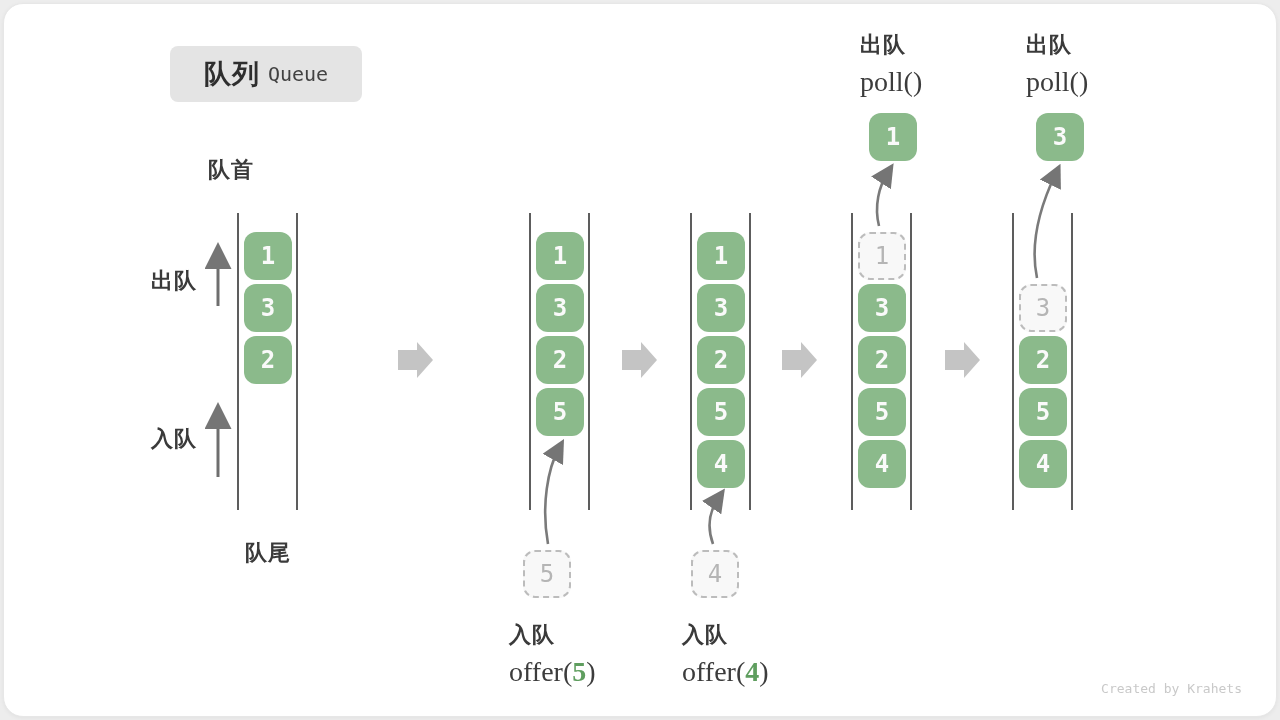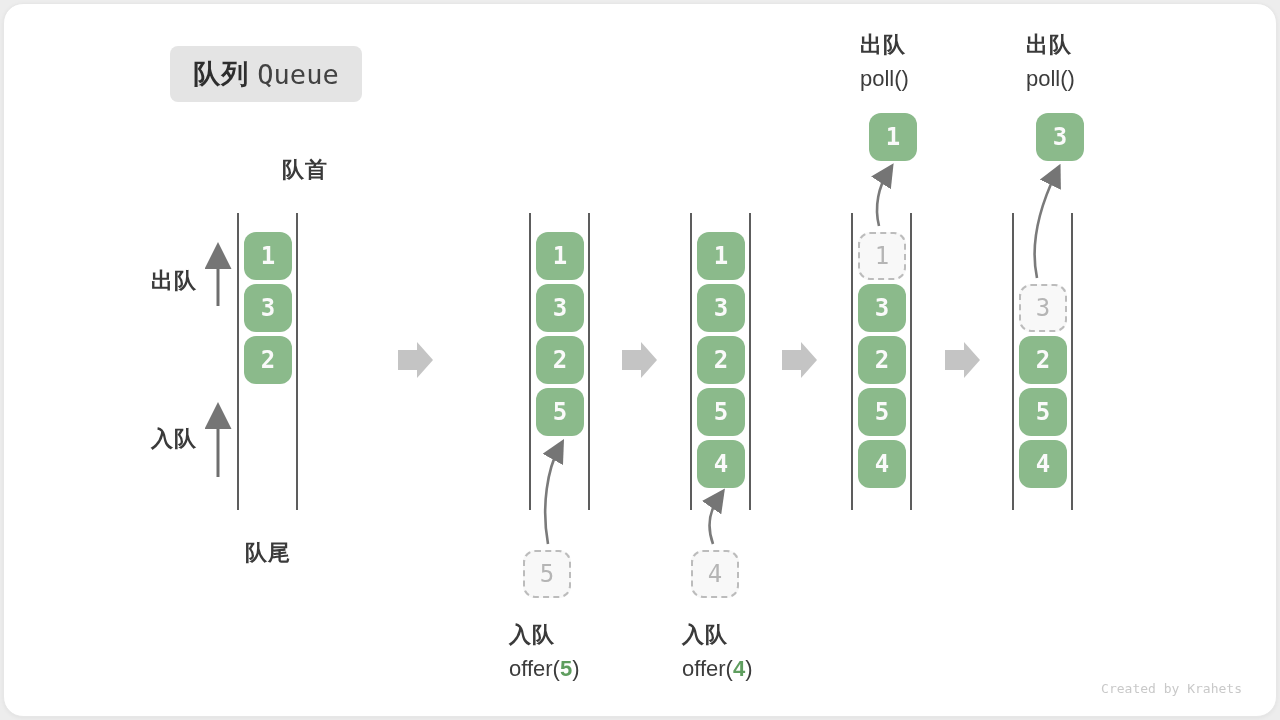--- a/index.html
+++ b/index.html
@@ -6,21 +6,21 @@
   html,body { width:1280px; height:720px; }
   body { background:#ededed; font-family:"Liberation Sans", sans-serif; position:relative; overflow:hidden; }
   .card { position:absolute; inset:3px; background:#ffffff; border-radius:20px;
           border:1px solid #e7e7e7; box-shadow:0 1px 4px rgba(0,0,0,.05); }
   .abs { position:absolute; }
 
   
   .title-badge { left:170px; top:46px; width:192px; height:56px; background:#e4e4e4;
                  border-radius:8px; display:flex; align-items:center; justify-content:center; gap:8px; }
   .title-zh { font-size:27px; font-weight:700; color:#2e2e2e; letter-spacing:1px; }
-  .title-en { font-size:27px; color:#424242; font-family:"DejaVu Sans Mono", monospace; }
+  .title-en { font-size:20px; color:#424242; font-family:"DejaVu Sans Mono", monospace; }
 
   
   .cjk-label { font-size:22px; font-weight:700; color:#3a3a3a; letter-spacing:1px; }
 
   
   .col { position:absolute; top:213px; height:297px; width:61px;
          border-left:2px solid #5d5d5d; border-right:2px solid #5d5d5d; }
   .cell { position:absolute; left:5px; width:48px; height:48px; border-radius:12px;
           background:#8bba8b; color:#fafafa; font-size:24px; font-weight:700;
           font-family:"DejaVu Sans Mono", monospace;
@@ -28,39 +28,39 @@
   .cell.dashed { background:#f8f8f8; border:2px dashed #bcbcbc; color:#b5b5b5; font-weight:400; }
   .float-cell { position:absolute; width:48px; height:48px; border-radius:12px;
           background:#8bba8b; color:#fafafa; font-size:24px; font-weight:700;
           font-family:"DejaVu Sans Mono", monospace;
           display:flex; align-items:center; justify-content:center; }
   .float-cell.dashed { background:#f8f8f8; border:2px dashed #bcbcbc; color:#b5b5b5; font-weight:400; }
 
   
   .cap { position:absolute; display:flex; flex-direction:column; gap:6px; }
   .cap .line1 { font-size:22px; font-weight:700; color:#3a3a3a; letter-spacing:1px; }
-  .cap .line2 { font-size:22px; color:#3c3c3c; font-family:Liberation Sans, sans-serif; }
+  .cap .line2 { font-size:28px; color:#3c3c3c; font-family:Liberation Serif, serif; }
   .cap .arg { color:#5f9e5f; font-weight:700; }
 
   .watermark { right:38px; bottom:24px; font-size:13px; color:#c9c9c9;
                font-family:"DejaVu Sans Mono", monospace; }
 
   svg.overlay { position:absolute; left:0; top:0; width:1280px; height:720px; pointer-events:none; }
 </style>
 </head>
 <body>
 
 <div class="card"></div>
 
 <div class="abs title-badge">
   <span class="title-zh">队列</span>
   <span class="title-en">Queue</span>
 </div>
 
-<div class="abs cjk-label" style="left:208px; top:155px; width:120px; text-align:right;">队首</div>
+<div class="abs cjk-label" style="left:208px; top:155px; width:120px; text-align:left;">队首</div>
 <div class="abs cjk-label" style="left:208px; top:538px; width:120px; text-align:center;">队尾</div>
 
 <div class="abs cjk-label" style="left:151px; top:266px;">出队</div>
 <div class="abs cjk-label" style="left:151px; top:424px;">入队</div>
 
 <div class="col" style="left:237px;">
   <div class="cell" style="top:19px;">1</div>
   <div class="cell" style="top:71px;">3</div>
   <div class="cell" style="top:123px;">2</div>
 </div>

